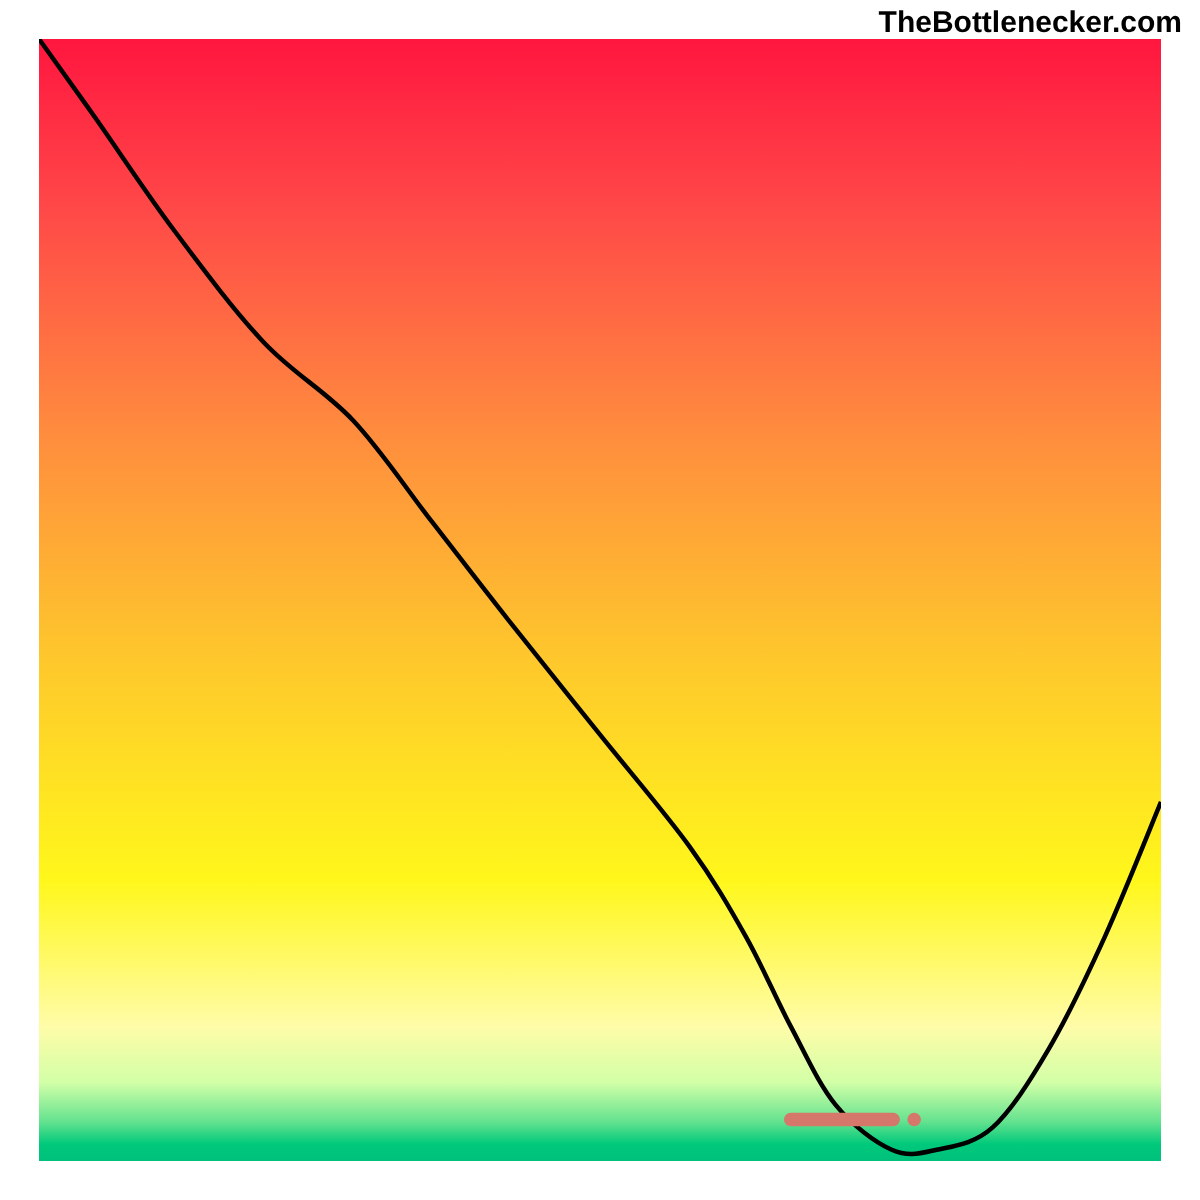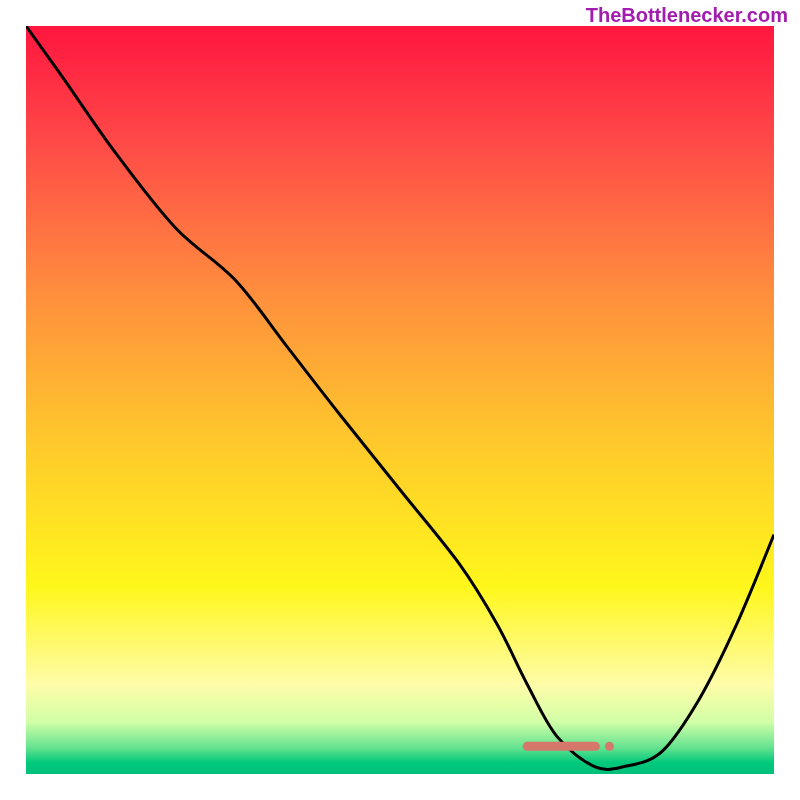--- a/index.html
+++ b/index.html
@@ -14,21 +14,21 @@
     position: relative;
     width: 800px;
     height: 800px;
   }
   .watermark {
     position: absolute;
     top: 4px;
     right: 12px;
     font-size: 20px;
     font-weight: bold;
-    color: #a21caf;
+    color: #000000;
     z-index: 10;
   }
   .plot-area {
     position: absolute;
     top: 26px;
     left: 26px;
     width: 748px;
     height: 748px;
     overflow: hidden;
   }

